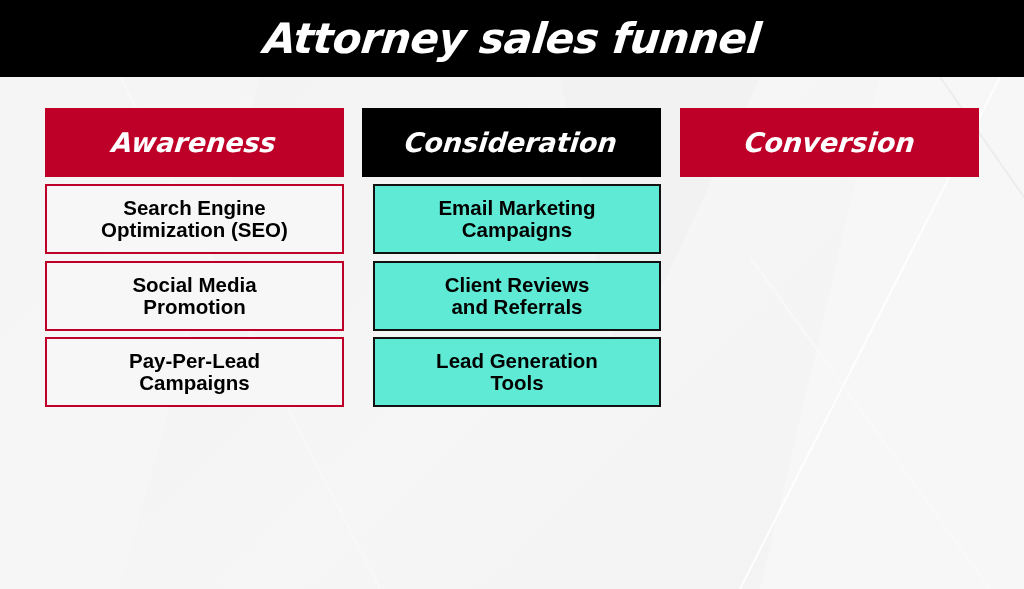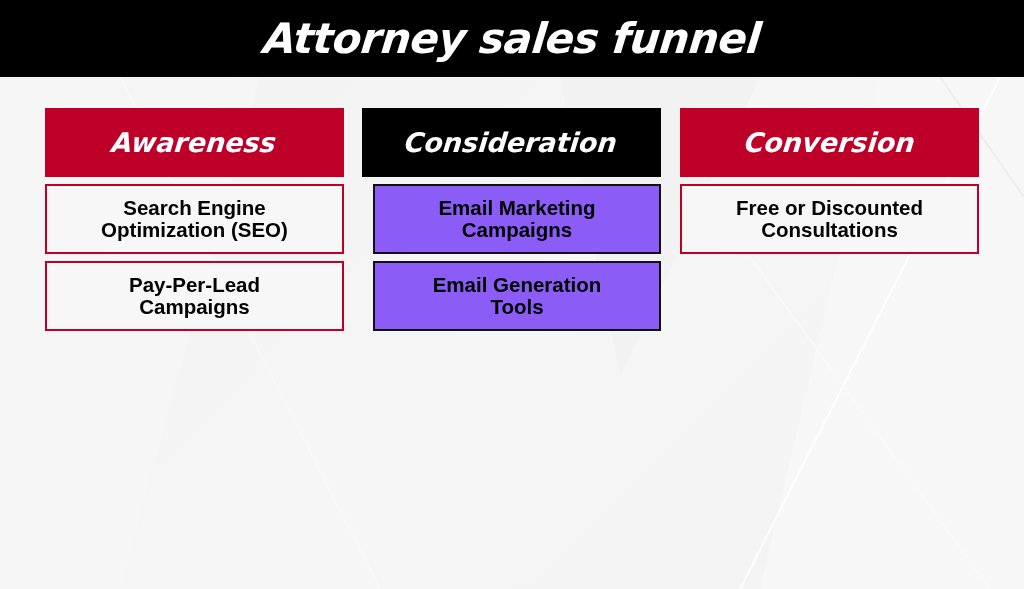--- a/index.html
+++ b/index.html
@@ -73,21 +73,21 @@
       height: 70px;
       margin-bottom: 6.5px;
       background: #f7f7f7;
       border: 2px solid #be0028;
       display: flex;
       align-items: center;
       justify-content: center;
       text-align: center;
       padding: 0 16px;
     }
-    .item.dark-border { border-color: #111111; background: #8b5cf6; margin-left: 11px; }
+    .item.dark-border { border-color: #111111; background: #5eead4; margin-left: 11px; }
     .item-label {
       color: #000000;
       font-family: "Liberation Sans", sans-serif;
       font-weight: bold;
       font-size: 20.5px;
       line-height: 22px;
       white-space: pre-line;
     }
   </style>
 </head>
@@ -111,40 +111,44 @@
 
 <section class="column col-awareness">
   <div class="col-header red">
     <span class="col-header-label">Awareness</span>
   </div>
   <div class="item">
     <span class="item-label">Search Engine
 Optimization (SEO)</span>
   </div>
   <div class="item">
+    <span class="item-label">Social Media
+Promotion</span>
+  </div>
+  <div class="item">
     <span class="item-label">Pay-Per-Lead
 Campaigns</span>
   </div>
 </section>
 
 <section class="column col-consideration">
   <div class="col-header black">
     <span class="col-header-label">Consideration</span>
   </div>
   <div class="item dark-border">
     <span class="item-label">Email Marketing
 Campaigns</span>
   </div>
   <div class="item dark-border">
-    <span class="item-label">Email Generation
+    <span class="item-label">Client Reviews
+and Referrals</span>
+  </div>
+  <div class="item dark-border">
+    <span class="item-label">Lead Generation
 Tools</span>
   </div>
 </section>
 
 <section class="column col-conversion">
   <div class="col-header red">
     <span class="col-header-label">Conversion</span>
   </div>
-  <div class="item">
-    <span class="item-label">Free or Discounted
-Consultations</span>
-  </div>
 </section>
 
 </body></html>

